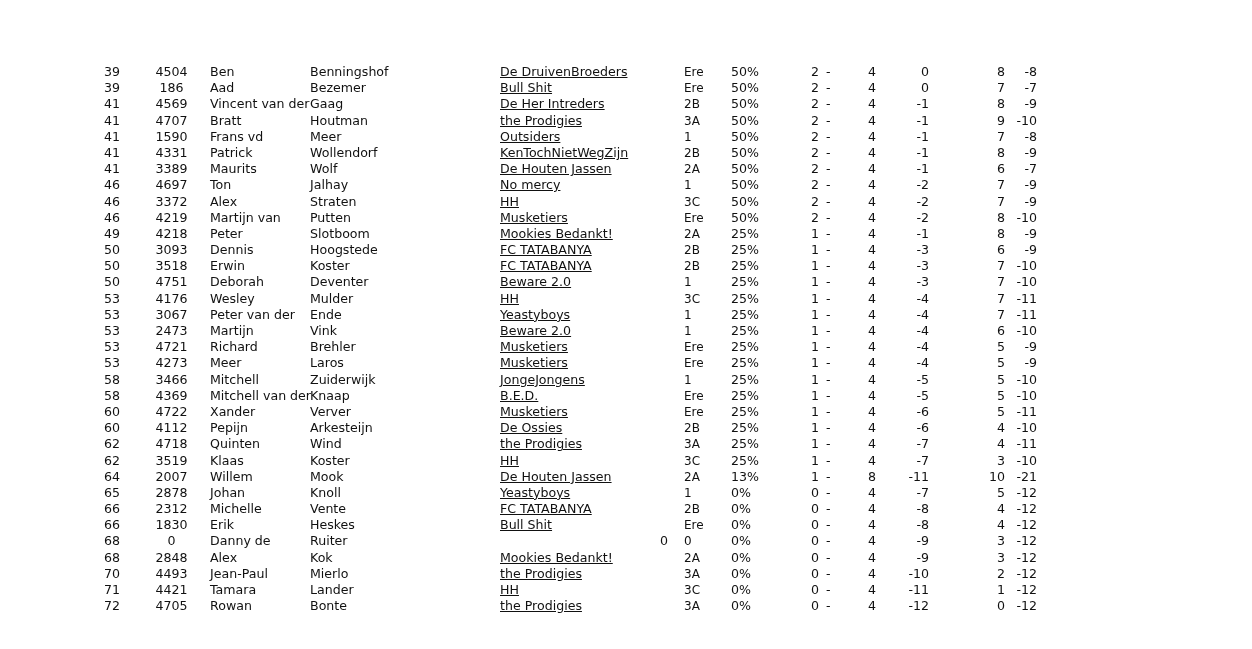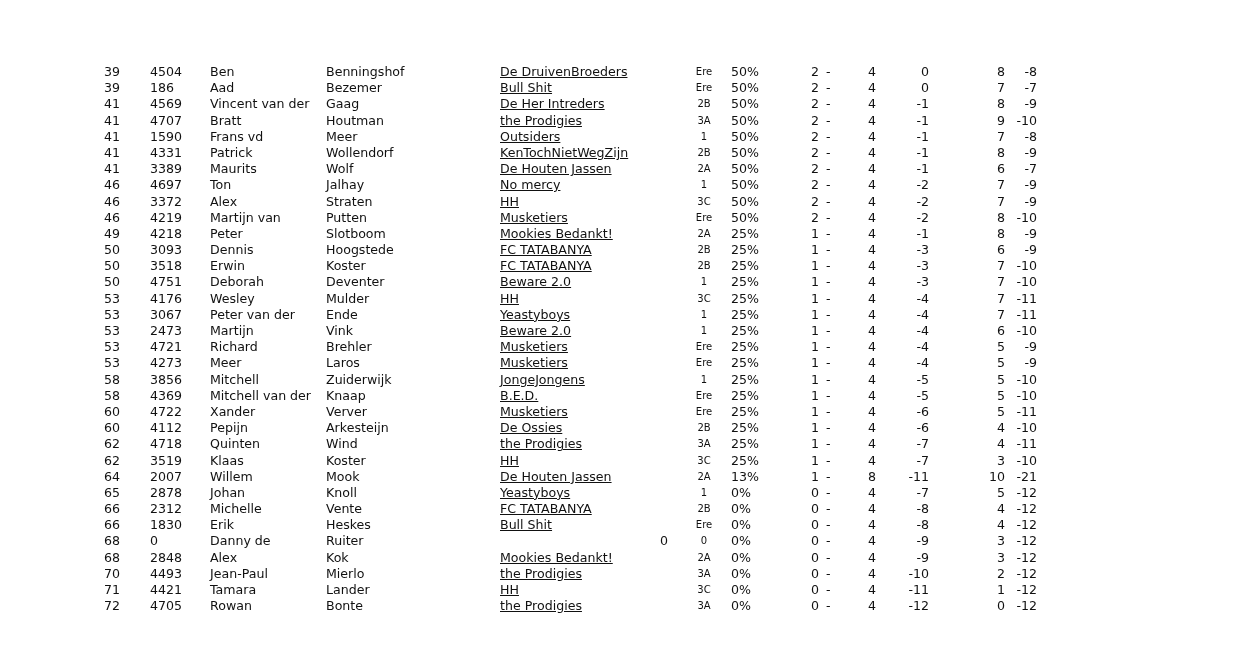--- a/index.html
+++ b/index.html
@@ -2,26 +2,26 @@
 <html><head>
 <meta charset="utf-8">
 <style>
   html, body { margin: 0; padding: 0; background: #ffffff; }
   body { width: 1252px; height: 649px; position: relative; overflow: hidden;
          font-family: "DejaVu Sans", sans-serif; color: #111; }
   #sheet { position: absolute; left: 0; top: 64px; width: 1216px; }
   .row { position: relative; height: 16.2px; font-size: 12.6px; line-height: 16px; }
   .c { position: absolute; top: 0; white-space: nowrap; }
   .rank { left: 104px; }
-  .pid { left: 150px; width: 43px; text-align: left; }
+  .pid { left: 150px; width: 43px; text-align: center; }
   .first { left: 197px; margin-left: 13px; }
-  .last { left: 326px; }
+  .last { left: 310px; }
   .team { left: 500px; text-decoration: underline; }
   .extra { left: 640px; width: 28px; text-align: right; }
-  .cls { left: 684px; width: 40px; text-align: center; font-size: 10px; }
+  .cls { left: 684px; width: 40px; font-size: 12px; }
   .pct { left: 731px; width: 40px; text-align: left; }
   .won { left: 805px; width: 14px; text-align: right; }
   .dash { left: 826px; }
   .played { left: 860px; width: 16px; text-align: right; }
   .diff { left: 896px; width: 33px; text-align: right; }
   .fa { left: 980px; width: 25px; text-align: right; }
   .fb { left: 1008px; width: 29px; text-align: right; }
 </style>
 </head>
 <body>
@@ -326,21 +326,21 @@
     <span class="c pct">25%</span>
     <span class="c won">1</span>
     <span class="c dash">-</span>
     <span class="c played">4</span>
     <span class="c diff">-4</span>
     <span class="c fa">5</span>
     <span class="c fb">-9</span>
   </div>
     <div class="row">
     <span class="c rank">58</span>
-    <span class="c pid">3856</span>
+    <span class="c pid">3466</span>
     <span class="c first">Mitchell</span>
     <span class="c last">Zuiderwijk</span>
     <span class="c team">JongeJongens</span>
     <span class="c extra"></span>
     <span class="c cls">1</span>
     <span class="c pct">25%</span>
     <span class="c won">1</span>
     <span class="c dash">-</span>
     <span class="c played">4</span>
     <span class="c diff">-5</span>

